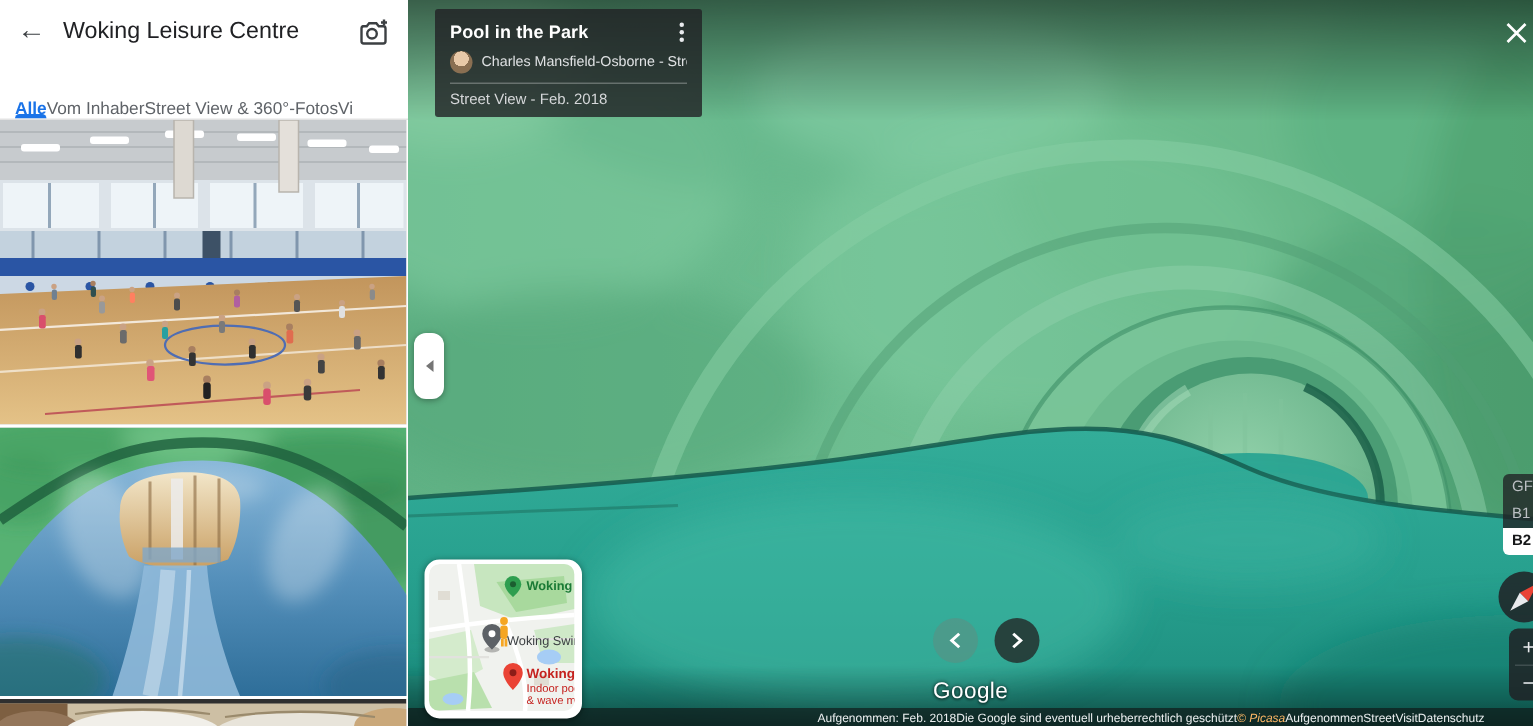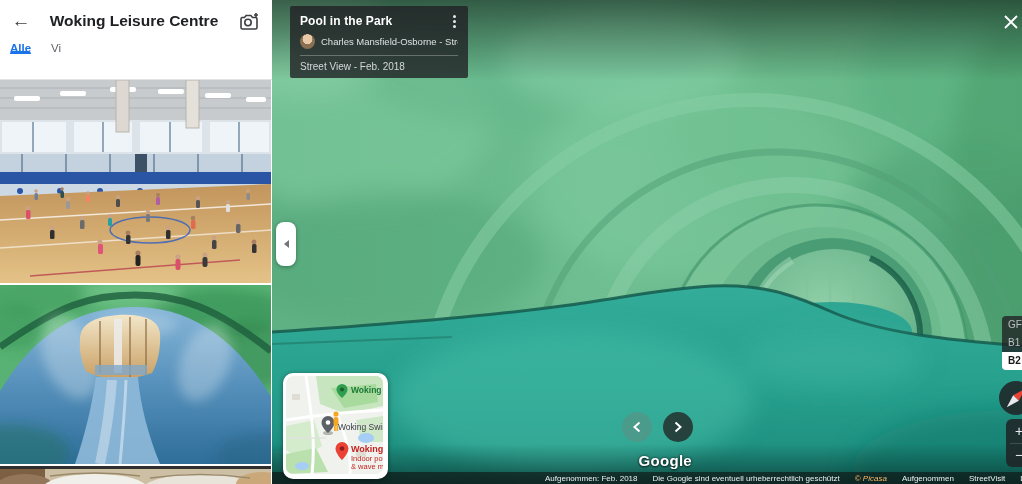--- a/index.html
+++ b/index.html
@@ -5,24 +5,24 @@
   * { margin:0; padding:0; box-sizing:border-box; }
   html,body { width:1022px; height:484px; overflow:hidden; background:#fff;
               font-family:"Liberation Sans", sans-serif; }
   .app { position:relative; width:1022px; height:484px; overflow:hidden; }
 
   
   .sidebar { position:absolute; left:0; top:0; width:272px; height:484px; background:#fff; overflow:hidden; }
   .header { height:42px; display:flex; align-items:center; }
   .back-btn { width:42px; height:42px; display:flex; align-items:center; justify-content:center;
               font-size:19px; color:#3c4043; cursor:pointer; }
-  .header-title { flex:1; text-align:center; font-size:15.5px; color:#202124; white-space:nowrap;font-weight:bold; }
+  .header-title { flex:1; text-align:left; font-size:15.5px; color:#202124; white-space:nowrap; }
   .camera-btn { width:46px; height:42px; display:flex; align-items:center; justify-content:center; cursor:pointer; }
 
-  .tabs { height:38px; display:flex; align-items:flex-start; gap:20px; padding-left:10px;
+  .tabs { height:38px; display:flex; align-items:flex-end; gap:0; padding-left:10px;
           border-bottom:1px solid #e3e3e3; white-space:nowrap; overflow:hidden; }
   .tab { display:flex; align-items:center; font-size:11.5px; color:#5f6368; cursor:pointer; position:relative; }
   .tab.active { color:#1a73e8; font-weight:bold; }
   .tab.active::after { content:""; position:absolute; left:0; right:0; bottom:0; height:3px;
                        background:#1a73e8; border-radius:3px 3px 0 0; }
 
   .photo { position:absolute; left:0; width:271px; overflow:hidden; cursor:pointer; background:#d8d8d8; }
   .photo svg { display:block; }
   .photo1 { top:80px; height:203px; }
   .photo2 { top:285px; height:179px; }
@@ -56,27 +56,27 @@
             display:flex; align-items:center; justify-content:center; }
   .handle .tri { width:0; height:0; border:4px solid transparent; border-right:5px solid #757575; margin-right:3px; }
 
   
   .nav-circle { position:absolute; width:30px; height:30px; border-radius:50%; cursor:pointer;
                 display:flex; align-items:center; justify-content:center; }
   .nav-prev { left:350px; top:412px; background:rgba(105,135,125,0.45); }
   .nav-next { left:391px; top:412px; background:rgba(35,40,39,0.80); }
 
   
-  .google-wm { position:absolute; left:350px; top:452px; width:70px; text-align:right;
-               font-size:15px; font-weight:bold; color:#fff; letter-spacing:.3px;
+  .google-wm { position:absolute; left:350px; top:452px; width:70px; text-align:left;
+               font-size:15px; font-weight:normal; color:#fff; letter-spacing:.3px;
                text-shadow:0 0 3px rgba(0,0,0,.7), 0 1px 2px rgba(0,0,0,.6); }
 
   
   .attrib { position:absolute; left:0; bottom:0; width:750px; height:12px;
-            background:rgba(15,18,17,0.62); display:flex; align-items:center; gap:15px;
+            background:rgba(15,18,17,0.62); display:flex; align-items:center; 
             padding-left:273px; font-size:8px; color:#eceff0; white-space:nowrap; overflow:hidden; }
   .attrib span { flex:none; }
 
   
   .minimap { position:absolute; left:11px; top:373px; width:105px; height:106px; background:#fff;
              border:3px solid #fff; border-radius:10px; box-shadow:0 1px 5px rgba(0,0,0,.45);
              overflow:hidden; cursor:pointer; }
   .minimap svg { display:block; border-radius:7px; }
 
   
@@ -110,20 +110,26 @@
           <path d="M2.5 5.5 h3 l1.6-2 h4.8 l1.6 2 h3 a1.5 1.5 0 0 1 1.5 1.5 v8.5 a1.5 1.5 0 0 1 -1.5 1.5 h-13 a1.5 1.5 0 0 1 -1.5 -1.5 v-8.5 a1.5 1.5 0 0 1 1.5 -1.5 z" fill="none" stroke="#3c4043" stroke-width="1.6"></path>
           <circle cx="9" cy="10.5" r="3.2" fill="none" stroke="#3c4043" stroke-width="1.6"></circle>
           <path d="M17 1 v4 M15 3 h4" stroke="#3c4043" stroke-width="1.6"></path>
         </svg>
       </div>
     </div>
 
     <div class="tabs">
       <div class="tab active">
           <span>Alle</span>
+        </div>
+      <div class="tab">
+          <span>Vom Inhaber</span>
+        </div>
+      <div class="tab">
+          <span>Street View &amp; 360°-Fotos</span>
         </div>
       <div class="tab">
           <span>Vi</span>
         </div>
     </div>
 
     <div class="photo photo1">
       <svg width="271" height="203" viewBox="0 0 271 203">
         <rect x="0" y="0" width="271" height="40" fill="#c7cbce"></rect>
         <g stroke="#adb2b5" stroke-width="1">

